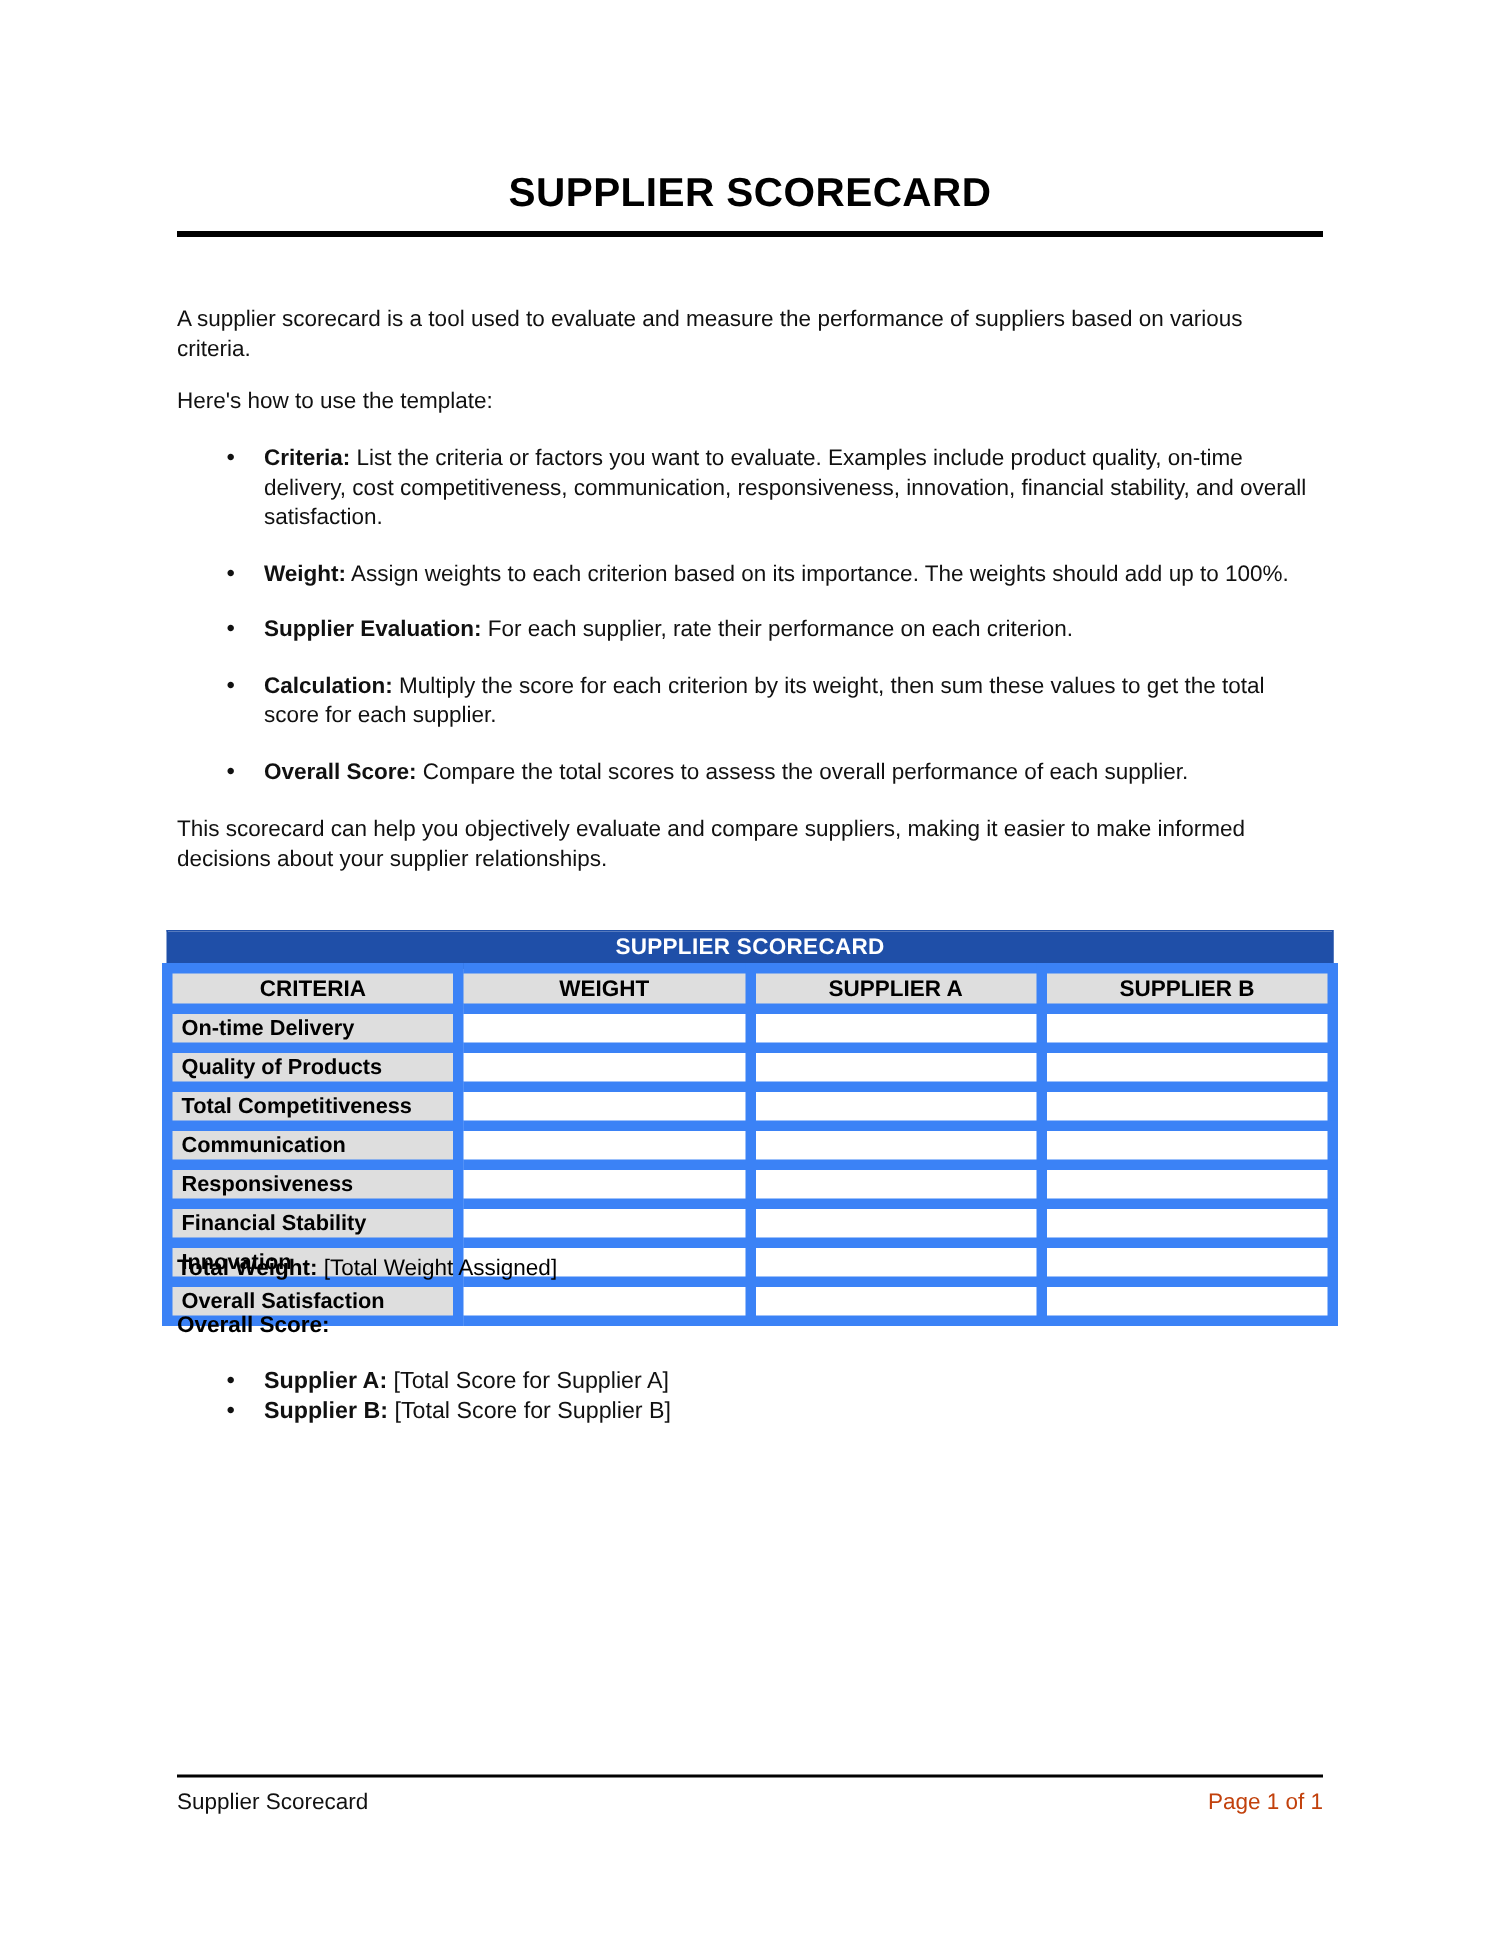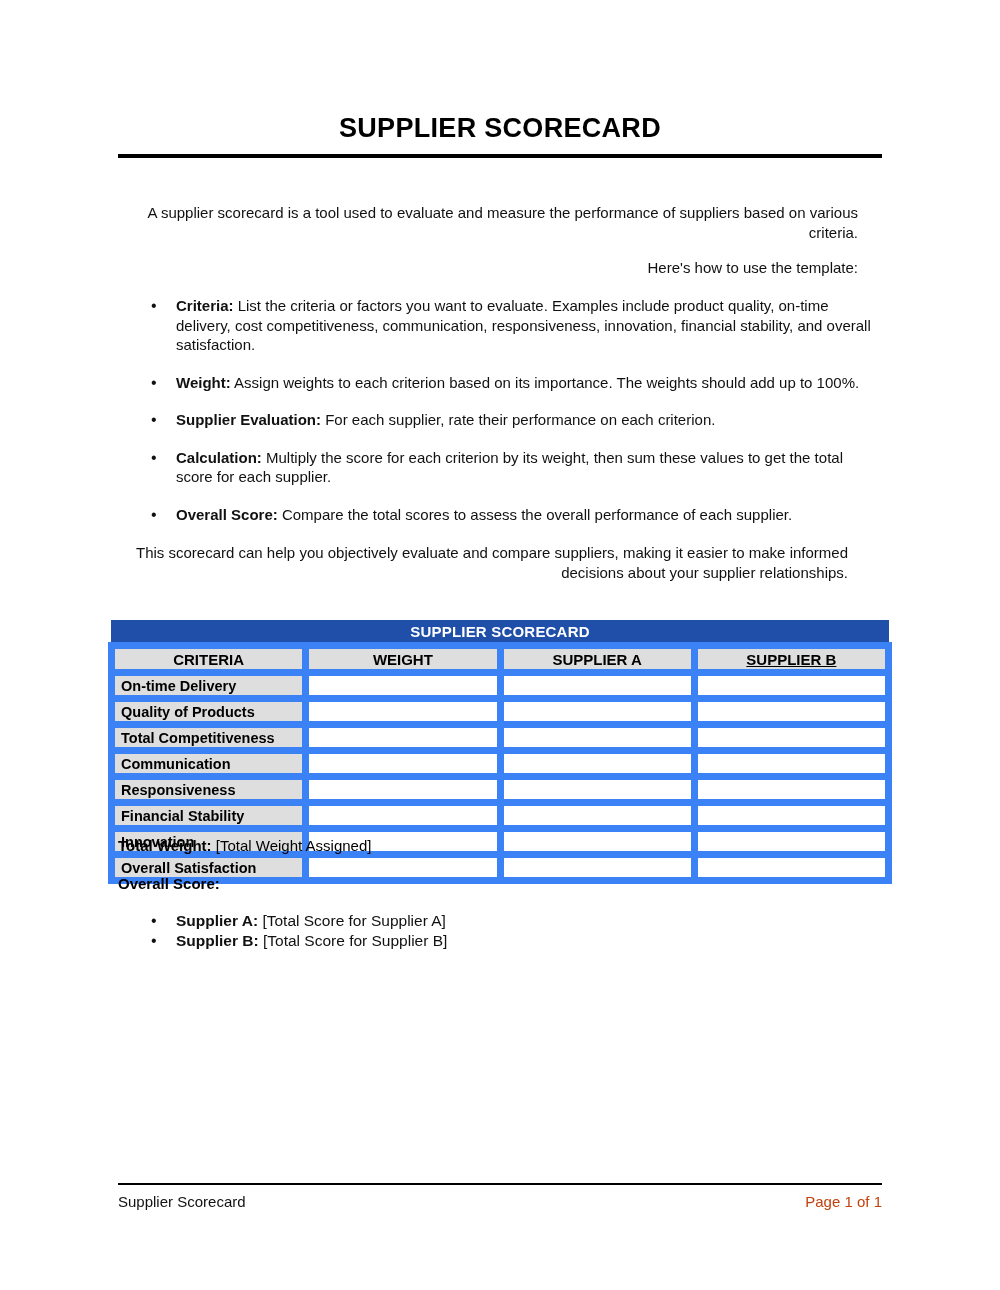--- a/index.html
+++ b/index.html
@@ -45,21 +45,20 @@
   }
 
   
   .body-text {
     position: absolute;
     font-family: "Liberation Sans", sans-serif;
     font-size: 15px;
     line-height: 19.5px;
     color: #111111;
     font-stretch: condensed;
-    text-align: right;
   }
   .intro-para {
     left: 118px;
     top: 203px;
     width: 740px;
   }
   .howto-para {
     left: 118px;
     top: 258px;
     width: 740px;
@@ -140,21 +139,21 @@
     text-align: left;
     padding-left: 6px;
     font-size: 14.5px;
   }
   .scorecard-table .value-cell {
     background: #ffffff;
   }
   .col-criteria { width: 196px; }
   .col-weight   { width: 197px; }
   .col-supa     { width: 196px; }
-  .col-supb     { width: 195px; text-decoration: underline; }
+  .col-supb     { width: 195px; }
 
   
   .totals-block {
     position: absolute;
     left: 118px;
     top: 836px;
     width: 740px;
     font-size: 15px;
     line-height: 19.5px;
   }

